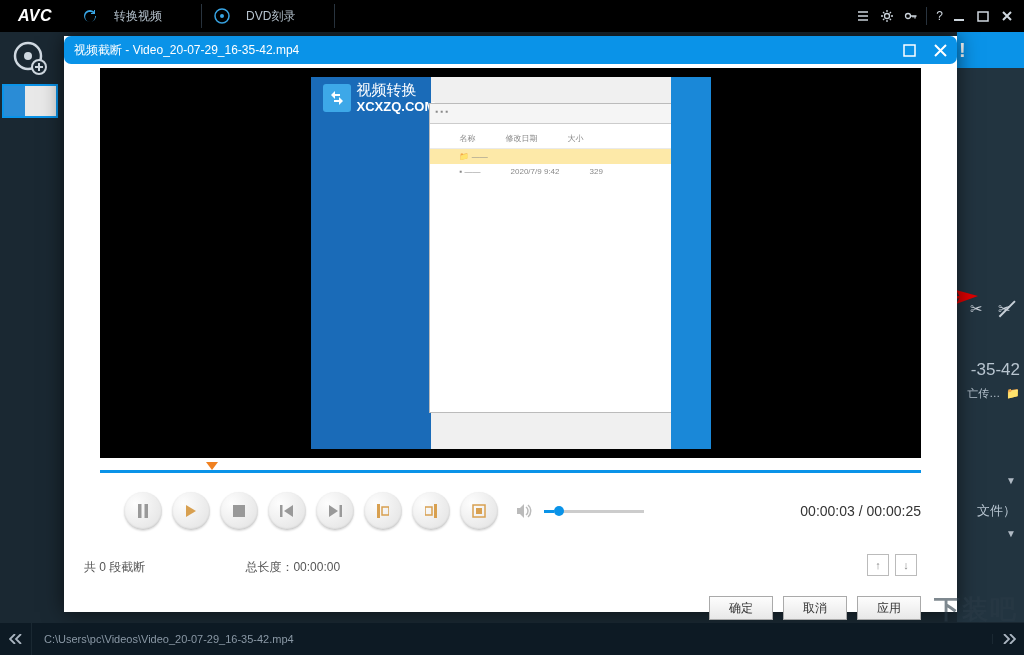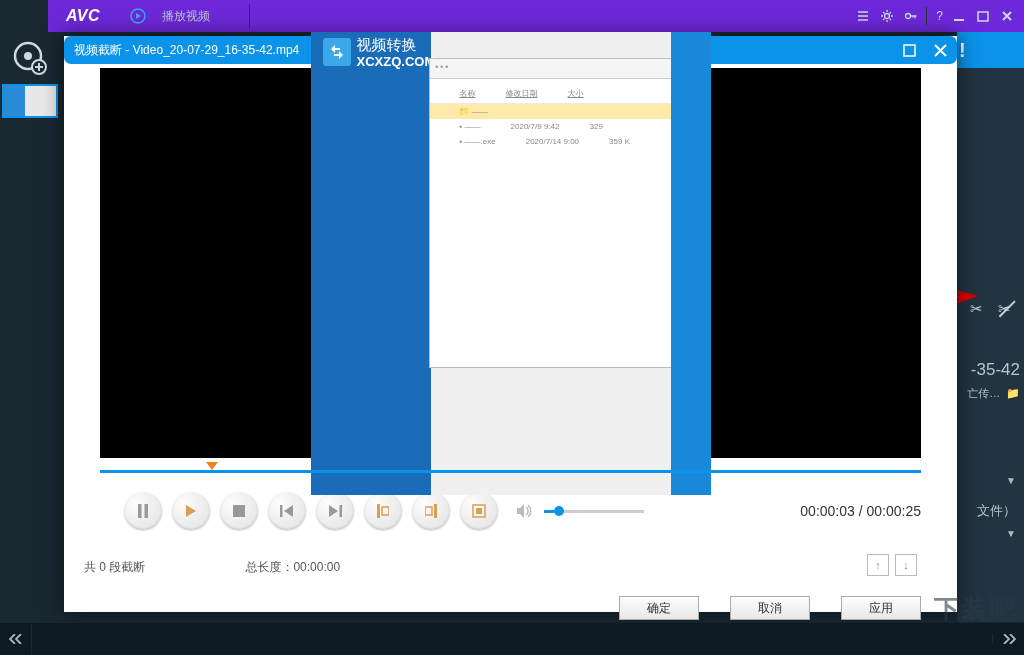--- a/index.html
+++ b/index.html
@@ -1,19 +1,19 @@
 <!DOCTYPE html>
 <html><head>
 <meta charset="utf-8">
 <style>
 * { margin: 0; padding: 0; box-sizing: border-box; font-family: "Microsoft YaHei", Arial, sans-serif; }
 body { width: 1024px; height: 655px; background: #1a2832; overflow: hidden; position: relative; }
 
 
-.top-bar { height: 32px; background: #6d28d9; display: flex; align-items: center; color: #b8c5d0; font-size: 12px; margin-left: 48px; }
+.top-bar { height: 32px; background: #000000; display: flex; align-items: center; color: #b8c5d0; font-size: 12px; }
 .logo { font-style: italic; font-weight: bold; color: #fff; font-size: 16px; padding: 0 18px; letter-spacing: 0.5px; }
 .tab-item { display: flex; align-items: center; padding: 0 40px 0 10px; height: 100%; position: relative; cursor: pointer; }
 .tab-item::after { content: ''; position: absolute; right: 0; top: 4px; bottom: 4px; width: 1px; background: #2a3540; }
 .tab-icon { width: 20px; height: 20px; margin-right: 14px; display: flex; align-items: center; justify-content: center; }
 .sys-buttons { margin-left: auto; display: flex; align-items: center; gap: 6px; padding-right: 8px; }
 .sys-btn { width: 18px; height: 18px; cursor: pointer; display: flex; align-items: center; justify-content: center; color: #d0d8e0; }
 
 
 .left-strip { position: absolute; left: 0; top: 32px; width: 60px; height: 590px; background: #1a2832; }
 .disc-add { width: 36px; height: 36px; margin: 8px auto; position: relative; }
@@ -21,21 +21,21 @@
 .thumb-img { width: 56px; height: 34px; background: linear-gradient(90deg,#2a8cd6 40%,#e8e8e8 40%); border: 2px solid #0a93e8; display: block; }
 
 
 .modal { position: absolute; left: 64px; top: 36px; width: 893px; height: 576px; background: #fff; box-shadow: 0 0 20px rgba(0,0,0,0.6); }
 .modal-title { height: 28px; background: #0a93e8; color: #fff; display: flex; align-items: center; padding: 0 10px; font-size: 12px; border-radius: 7px; }
 .modal-sys { margin-left: auto; display: flex; gap: 18px; }
 .modal-sys-btn { cursor: pointer; color: #fff; font-size: 14px; }
 
 
 .video-area { height: 390px; background: #000; margin: 4px 36px 0 36px; display: flex; align-items: center; justify-content: center; position: relative; }
-.video-frame { width: 400px; height: 463px; position: relative; background: linear-gradient(90deg, #1a6bb8 0%, #1a6bb8 30%, #f0f0f0 30%, #f0f0f0 90%, #1a88d8 90%); overflow:hidden;}
+.video-frame { width: 400px; height: 372px; position: relative; background: linear-gradient(90deg, #1a6bb8 0%, #1a6bb8 30%, #f0f0f0 30%, #f0f0f0 90%, #1a88d8 90%); overflow:hidden;}
 .wm-box { position: absolute; left: 12px; top: 4px; color: #fff; font-size: 15px; font-weight: 500; display:flex; align-items:center;}
 .wm-icon{width:28px;height:28px;background:#3da8e8;margin-right:6px;display:flex;align-items:center;justify-content:center;border-radius:3px;}
 .wm-text{line-height:1.2;}
 .faux-win { position: absolute; left: 118px; top: 26px; width: 270px; height: 310px; background: #fff; border: 1px solid #bbb; }
 .faux-win .hdr{height:20px;border-bottom:1px solid #ccc;background:#f5f5f5;font-size:8px;padding:3px 6px;color:#888;}
 .faux-row{display:flex;gap:30px;font-size:8px;color:#888;padding:3px 30px;}
 .blue-edge{position:absolute;right:0;top:0;bottom:0;width:40px;background:#1a88d8;}
 
 
 .scrubber-wrap { margin: 6px 36px 0 36px; height: 14px; position: relative; }
@@ -52,21 +52,21 @@
 .time-disp { margin-left: auto; font-size: 14px; color: #333; }
 
 
 .stats { display: flex; align-items: flex-end; padding: 24px 40px 0 20px; font-size: 12px; color: #555; }
 .stats .seg { margin-right: 100px; }
 .move-btns { margin-left: auto; display: flex; gap: 6px; }
 .move-btn { width: 22px; height: 22px; border: 1px solid #bbb; display: flex; align-items: center; justify-content: center; color: #888; cursor: pointer; font-size: 11px; }
 
 
 .dlg-btns { display: flex; gap: 10px; justify-content: flex-end; padding: 20px 36px 0 0; }
-.dlg-btn { width: 80px; height: 24px; border: 1px solid #aaa; background: linear-gradient(#fdfdfd,#e8e8e8); font-size: 12px; display: flex; align-items: center; justify-content: center; cursor: pointer; color:#333;margin-left:21px;}
+.dlg-btn { width: 64px; height: 24px; border: 1px solid #aaa; background: linear-gradient(#fdfdfd,#e8e8e8); font-size: 12px; display: flex; align-items: center; justify-content: center; cursor: pointer; color:#333;}
 
 
 .right-strip { position: absolute; right: 0; top: 32px; width: 67px; bottom: 33px; background: #223440; }
 .right-blue { position: absolute; right: 0; top: 32px; width: 67px; height: 36px; background: #0a93e8; color: #fff; font-weight: bold; display: flex; align-items: center; padding-left:2px; font-size: 20px; }
 .scissors-box { position: absolute; right: 6px; top: 300px; display: flex; gap: 8px; color: #c8d0d8; }
 .scissor { width: 20px; height: 20px; cursor: pointer; font-size:15px; }
 .rfile { position: absolute; right: 4px; top: 360px; font-size: 17px; color: #b8c5d0; text-align: right; width:60px;}
 .rfile2 { position: absolute; right: 4px; top: 386px; font-size: 11px; color: #b8c5d0; display:flex; align-items:center; justify-content:flex-end; width:60px;}
 .rfile3 { position: absolute; right: 8px; top: 502px; font-size: 13px; color: #b8c5d0; }
 .rdropdown { position:absolute; right:8px; top:475px; color:#b0bac4; font-size:10px;}
@@ -87,25 +87,33 @@
 svg { display: block; }
 </style>
 </head>
 <body>
 
 <div class="top-bar">
   <div class="logo">AVC</div>
   <div class="tab-item">
     <span class="tab-icon">
       <svg width="16" height="16" viewBox="0 0 16 16">
+          <path d="M2 8a6 6 0 0 1 10-4.5V2h1v4h-4V5h2.2A5 5 0 1 0 13 8h1A6 6 0 1 1 2 8z" fill="#3aa8e8"></path>
+        </svg>
+    </span>
+    <span>转换视频</span>
+  </div>
+  <div class="tab-item">
+    <span class="tab-icon">
+      <svg width="16" height="16" viewBox="0 0 16 16">
           <circle cx="8" cy="8" r="7" fill="none" stroke="#3aa8e8" stroke-width="1.5"></circle>
-          <path d="M6 5l5 3-5 3z" fill="#3aa8e8"></path>
+          <circle cx="8" cy="8" r="2" fill="#3aa8e8"></circle>
         </svg>
     </span>
-    <span>播放视频</span>
+    <span>DVD刻录</span>
   </div>
   <div class="sys-buttons">
     <span class="sys-btn">
         <svg width="14" height="14" viewBox="0 0 14 14">
           <path d="M2 3h10M2 7h10M2 11h10" stroke="#d0d8e0" stroke-width="1.5"></path>
         </svg>
       </span>
     <span class="sys-btn">
         <svg width="14" height="14" viewBox="0 0 14 14">
           <circle cx="7" cy="7" r="2.5" fill="none" stroke="#d0d8e0" stroke-width="1.3"></circle>
@@ -195,38 +203,33 @@
               <path d="M4 7l4-4v3h5v2H8v3z M16 13l-4 4v-3H7v-2h5v-3z" fill="#fff"></path>
             </svg>
         </div>
         <div class="wm-text">
           <div>视频转换</div>
           <div style="font-size:13px;font-weight:bold;">XCXZQ.COM</div>
         </div>
       </div>
       <div class="faux-win">
         <div class="hdr">▪ ▪ ▪</div>
-        <div class="faux-row" style="margin-top:6px;border-bottom:1px solid #eaeaea;padding-bottom:4px;text-decoration:underline;">
+        <div class="faux-row" style="margin-top:6px;border-bottom:1px solid #eaeaea;padding-bottom:4px;">
             <span>名称</span>
             <span>修改日期</span>
             <span>大小</span>
           </div>
         <div class="faux-row" style="background:#fde9a8;">
             <span>📁 ——</span>
           </div>
         <div class="faux-row">
             <span>▪ ——</span>
             <span>2020/7/9 9:42</span>
             <span>329</span>
           </div>
-        <div class="faux-row">
-            <span>▪ ——.exe</span>
-            <span>2020/7/14 9:00</span>
-            <span>359 K</span>
-          </div>
       </div>
       <div class="blue-edge"></div>
     </div>
   </div>
 
   <div class="scrubber-wrap">
     <div class="scrubber-line"></div>
     <div class="scrubber-marker"></div>
   </div>
 
@@ -315,20 +318,21 @@
 </div>
 
 <div class="corner-wm">下装吧</div>
 
 <div class="status-bar">
   <div class="sb-btn">
     <svg width="14" height="10">
         <path d="M6 0L1 5l5 5M12 0L7 5l5 5" stroke="#aab5c0" stroke-width="1.8" fill="none"></path>
       </svg>
   </div>
+  <div class="sb-path">C:\Users\pc\Videos\Video_20-07-29_16-35-42.mp4</div>
   <div class="sb-right">
     <div class="sb-btn" style="border-left:1px solid #1a2832;border-right:none;">
       <svg width="14" height="10">
           <path d="M2 0l5 5-5 5M8 0l5 5-5 5" stroke="#aab5c0" stroke-width="1.8" fill="none"></path>
         </svg>
     </div>
   </div>
 </div>
 
 </body></html>

